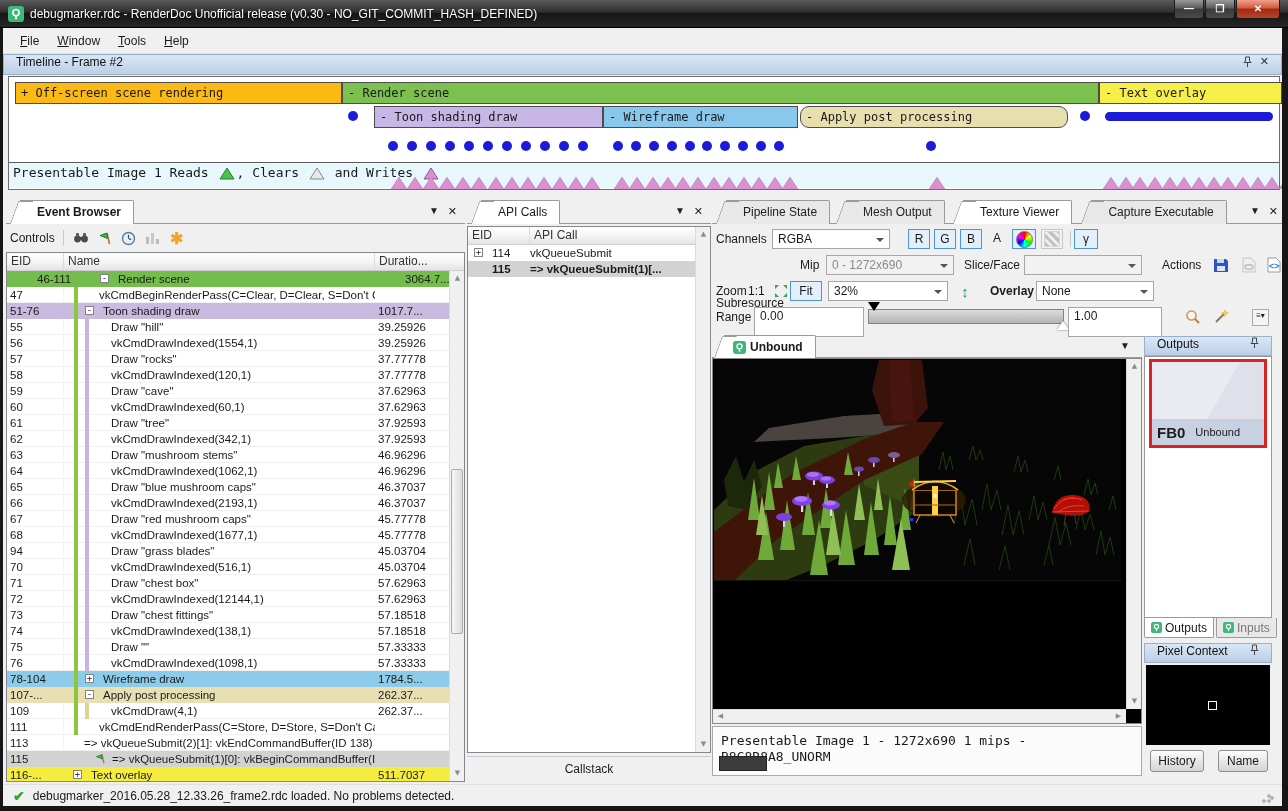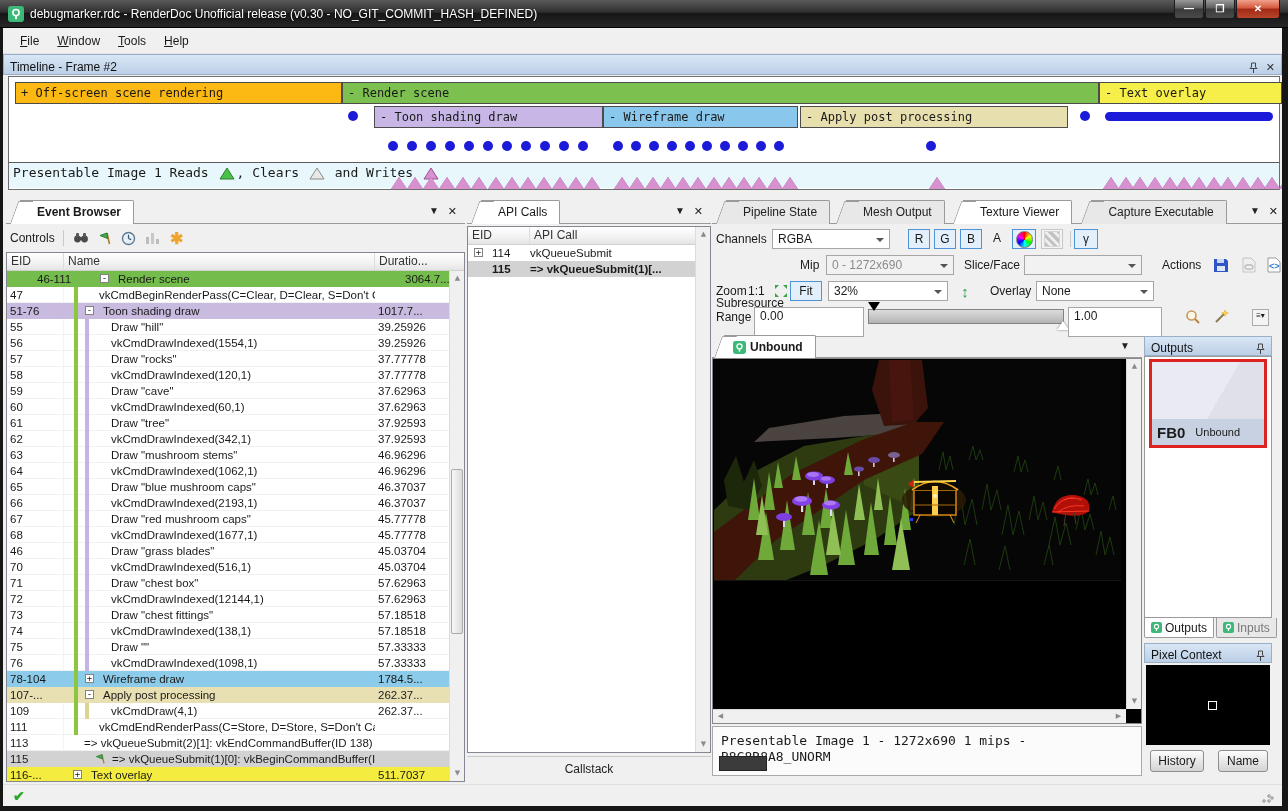--- a/index.html
+++ b/index.html
@@ -21,21 +21,21 @@
   .winbtn.close { width:44px; background:linear-gradient(#f0a18c,#d4573c 45%,#a02a16 50%,#b8442a); }
   #menubar { position:absolute; left:3px; top:28px; width:1282px; height:26px; background:#f0f0f0;
     display:flex; align-items:center; padding-left:8px; border-bottom:1px solid #e3e3e3; }
   .menu-item { padding:3px 9px; }
   #border-left { position:absolute; left:0; top:28px; width:3px; height:783px; background:#161616; }
   #border-right { position:absolute; left:1282px; top:28px; width:6px; height:783px; background:#161616; }
   #border-bottom { position:absolute; left:0; top:806px; width:1288px; height:5px; background:#161616; }
 
   
   .dock-title { background:linear-gradient(#d9e7f6,#bccfe6); border:1px solid #9ab0c9; color:#111;
-    display:flex; align-items:flex-end; padding:0 6px; }
+    display:flex; align-items:flex-start; padding:0 12px; }
   .dock-title .grow { flex:1; }
   .pin-x { display:flex; gap:8px; align-items:center; color:#333; font-size:11px; }
 
   
   #tl-title { position:absolute; left:3px; top:54px; width:1279px; height:21px; }
   #tl-body { position:absolute; left:8px; top:76px; width:1272px; height:114px; background:#fff;
     border:1px solid #6e6e6e; }
   .tl-bar { position:absolute; height:22px; border:1px solid #4c4c4c;
     font:12px/20px "DejaVu Sans Mono",monospace; padding-left:5px; white-space:nowrap; overflow:hidden; }
   .tl-dot { position:absolute; width:10px; height:10px; border-radius:50%; }
@@ -229,21 +229,21 @@
       <span class="tri" style="left: 1226px; top: 14px; border-bottom: 12px solid rgb(215, 145, 207); filter: drop-shadow(rgb(156, 80, 150) 0px 0px 0.6px);"></span>
       <span class="tri" style="left: 1240.67px; top: 14px; border-bottom: 12px solid rgb(215, 145, 207); filter: drop-shadow(rgb(156, 80, 150) 0px 0px 0.6px);"></span>
       <span class="tri" style="left: 1255.33px; top: 14px; border-bottom: 12px solid rgb(215, 145, 207); filter: drop-shadow(rgb(156, 80, 150) 0px 0px 0.6px);"></span>
       <span class="tri" style="left: 1270px; top: 14px; border-bottom: 12px solid rgb(215, 145, 207); filter: drop-shadow(rgb(156, 80, 150) 0px 0px 0.6px);"></span>
     </div>
 <div class="tl-bar" style="left: 6px; width: 327px; top: 5px; background: rgb(252, 184, 19);">+ Off-screen scene rendering</div>
     <div class="tl-bar" style="left: 333px; width: 757px; top: 5px; background: rgb(124, 192, 79);">- Render scene</div>
     <div class="tl-bar" style="left: 1090px; width: 183px; top: 5px; background: rgb(246, 238, 73);">- Text overlay</div>
     <div class="tl-bar" style="left: 365px; width: 229px; top: 29px; background: rgb(199, 182, 230);">- Toon shading draw</div>
     <div class="tl-bar" style="left: 594px; width: 195px; top: 29px; background: rgb(138, 199, 236);">- Wireframe draw</div>
-    <div class="tl-bar" style="left: 791px; width: 268px; top: 29px; background: rgb(231, 223, 174);">- Apply post processing</div>
+    <div class="tl-bar" style="left: 791px; width: 268px; top: 29px; background: rgb(231, 223, 174); border-radius: 9px;">- Apply post processing</div>
     <div class="tl-dot" style="left: 339px; top: 34px; background: rgb(27, 27, 217);"></div>
     <div class="tl-dot" style="left: 1071px; top: 34px; background: rgb(27, 27, 217);"></div>
     <div class="tl-dot" style="left: 379px; top: 64px; background: rgb(27, 27, 217);"></div>
     <div class="tl-dot" style="left: 398px; top: 64px; background: rgb(27, 27, 217);"></div>
     <div class="tl-dot" style="left: 417px; top: 64px; background: rgb(27, 27, 217);"></div>
     <div class="tl-dot" style="left: 436px; top: 64px; background: rgb(27, 27, 217);"></div>
     <div class="tl-dot" style="left: 455px; top: 64px; background: rgb(27, 27, 217);"></div>
     <div class="tl-dot" style="left: 474px; top: 64px; background: rgb(27, 27, 217);"></div>
     <div class="tl-dot" style="left: 493px; top: 64px; background: rgb(27, 27, 217);"></div>
     <div class="tl-dot" style="left: 512px; top: 64px; background: rgb(27, 27, 217);"></div>
@@ -459,21 +459,21 @@
         <div class="ev-row">
           <div class="c-eid">68</div>
           <div class="c-name">
             <span class="gd" style="left: 10px; background: rgb(140, 198, 63);"></span>
             <span class="gd" style="left: 21px; background: rgb(197, 180, 227);"></span>
             <span class="nm" style="left: 47px;">vkCmdDrawIndexed(1677,1)</span>
           </div>
           <div class="c-dur">45.77778</div>
         </div>
         <div class="ev-row">
-          <div class="c-eid">46</div>
+          <div class="c-eid">94</div>
           <div class="c-name">
             <span class="gd" style="left: 10px; background: rgb(140, 198, 63);"></span>
             <span class="gd" style="left: 21px; background: rgb(197, 180, 227);"></span>
             <span class="nm" style="left: 47px;">Draw "grass blades"</span>
           </div>
           <div class="c-dur">45.03704</div>
         </div>
         <div class="ev-row">
           <div class="c-eid">70</div>
           <div class="c-name">
@@ -702,21 +702,21 @@
             <path d="M1 1h4L1 5z"></path>
             <path d="M13 1v4L9 1z"></path>
             <path d="M1 13v-4l4 4z"></path>
             <path d="M13 13h-4l4-4z"></path>
           </g>
         </svg>
     </span>
     <div class="btn toggled" style="left:78px;top:56px;width:32px;">Fit</div>
     <div class="sel" style="left:116px;top:56px;width:120px;">32%</div>
     <span class="icon-btn updown" style="left:242px;top:56px;">↕</span>
-    <span class="ctl-label" style="left:278px;top:56px;">Overlay</span>
+    <span class="ctl-label" style="left:278px;top:56px;font-weight:bold;">Overlay</span>
     <div class="sel" style="left:324px;top:56px;width:118px;">None</div>
 
     <span class="ctl-label" style="left:4px;top:82px;">Range</span>
     <div class="range-box" style="left:42px;top:82px;width:110px;">0.00</div>
     <div id="range-track" style="left:156px;top:84px;width:196px;">
       <div id="range-black"></div>
       <div id="range-white"></div>
     </div>
     <div class="range-box" style="left:356px;top:82px;width:94px;">1.00</div>
     <span class="icon-btn" style="left:470px;top:82px;">
@@ -917,18 +917,19 @@
   </div>
   <div id="pix-box">
     <div id="pix-sq"></div>
   </div>
   <div class="push-btn" style="left:438px;top:552px;width:54px;">History</div>
   <div class="push-btn" style="left:506px;top:552px;width:50px;">Name</div>
 </div>
 
 <div id="statusbar">
   <span id="status-check">✔</span>
+  <span>debugmarker_2016.05.28_12.33.26_frame2.rdc loaded. No problems detected.</span>
   <div id="grip"></div>
 </div>
 
 <div id="border-left"></div>
 <div id="border-right"></div>
 <div id="border-bottom"></div>
 
 </body></html>

